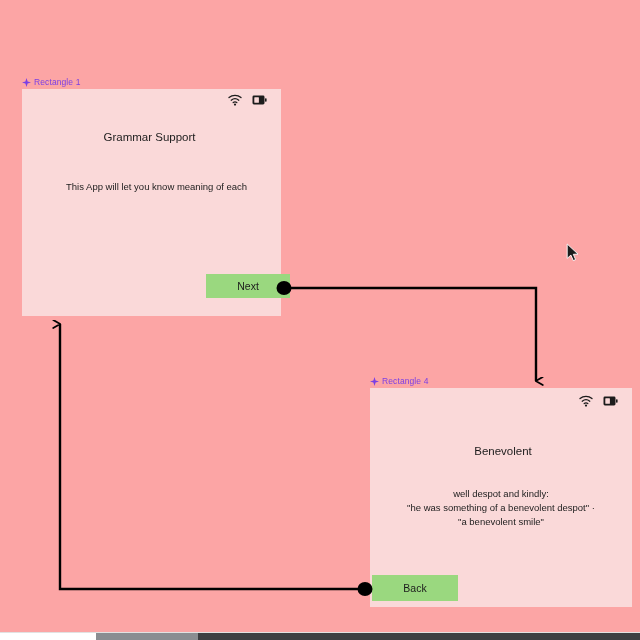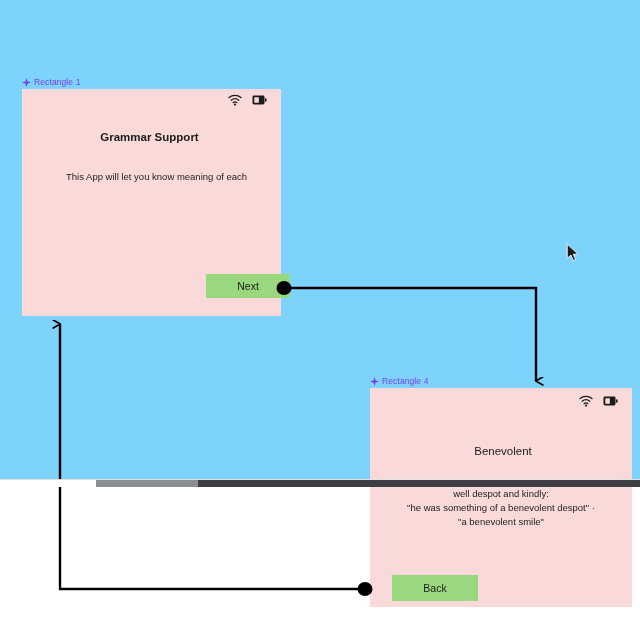--- a/index.html
+++ b/index.html
@@ -13,22 +13,22 @@
     position: relative;
     overflow: hidden;
     font-family: "Liberation Sans", sans-serif;
     -webkit-font-smoothing: antialiased;
   }
 
   #canvas {
     position: absolute;
     left: 0; top: 0;
     width: 640px;
-    height: 487px;
-    background: #7dd3fc;
+    height: 640px;
+    background: #fca5a5;
   }
 
   
   .artboard-label {
     position: absolute;
     display: flex;
     align-items: center;
     gap: 3px;
     font-size: 8.5px;
     color: #7b3fe4;
@@ -152,23 +152,23 @@
         <path d="M5.2 8.6 A3 3 0 0 1 8.8 8.6" fill="none" stroke="#1c1c1c" stroke-width="1.3" stroke-linecap="round"></path>
         <circle cx="7" cy="10.6" r="1.1" fill="#1c1c1c"></circle>
       </svg>
       <svg class="battery-icon" width="15" height="10" viewBox="0 0 15 10">
         <rect x="0.5" y="0.5" width="12" height="9" rx="1.4" fill="#1c1c1c"></rect>
         <rect x="2.3" y="2.3" width="4.6" height="5.4" rx="0.5" fill="#fad9d9"></rect>
         <rect x="13" y="3.2" width="1.6" height="3.6" rx="0.7" fill="#1c1c1c"></rect>
       </svg>
     </div>
 
-    <div class="screen-title" style="left:0; right:4px; top:41px;font-weight:bold;">Grammar Support</div>
-
-    <div class="screen-body left" style="left:44px; top:81px; width:200px;">
+    <div class="screen-title" style="left:0; right:4px; top:41px;">Grammar Support</div>
+
+    <div class="screen-body left" style="left:44px; top:91px; width:200px;">
       <div>This App will let you know meaning of each</div>
     </div>
 
     <div class="btn" style="left:163px; top:185px; width:84px; height:24px;margin-left:21px;">Next</div>
   </div>
 
   <div class="artboard-label" style="left:370px; top:377px;">
     <svg class="lbl-icon" viewBox="0 0 10 10">
       <path d="M5 0 L6.2 3.8 L10 5 L6.2 6.2 L5 10 L3.8 6.2 L0 5 L3.8 3.8 Z" fill="#7b3fe4"></path>
     </svg>
@@ -192,21 +192,21 @@
     </div>
 
     <div class="screen-title" style="left:4px; right:0; top:56px;">Benevolent</div>
 
     <div class="screen-body center" style="left:0; right:0; top:99px;">
       <div>well despot and kindly:</div>
       <div>"he was something of a benevolent despot" ·</div>
       <div>"a benevolent smile"</div>
     </div>
 
-    <div class="btn" style="left:2px; top:187px; width:86px; height:26px;margin-left:20px;">Back</div>
+    <div class="btn" style="left:2px; top:187px; width:86px; height:26px;">Back</div>
   </div>
 
   <svg id="connectors" viewBox="0 0 640 640">
     <defs>
       <marker id="arrowDown" markerWidth="9" markerHeight="9" refX="4.5" refY="7.6" orient="auto" markerUnits="userSpaceOnUse">
         <path d="M0.4 0.8 L4.5 7.8 L8.6 0.8" fill="none" stroke="#000000" stroke-width="1.7" stroke-linecap="round" stroke-linejoin="round"></path>
       </marker>
       <marker id="arrowUp" markerWidth="9" markerHeight="9" refX="4.5" refY="7.6" orient="auto" markerUnits="userSpaceOnUse">
         <path d="M0.4 0.8 L4.5 7.8 L8.6 0.8" fill="none" stroke="#000000" stroke-width="1.7" stroke-linecap="round" stroke-linejoin="round"></path>
       </marker>

